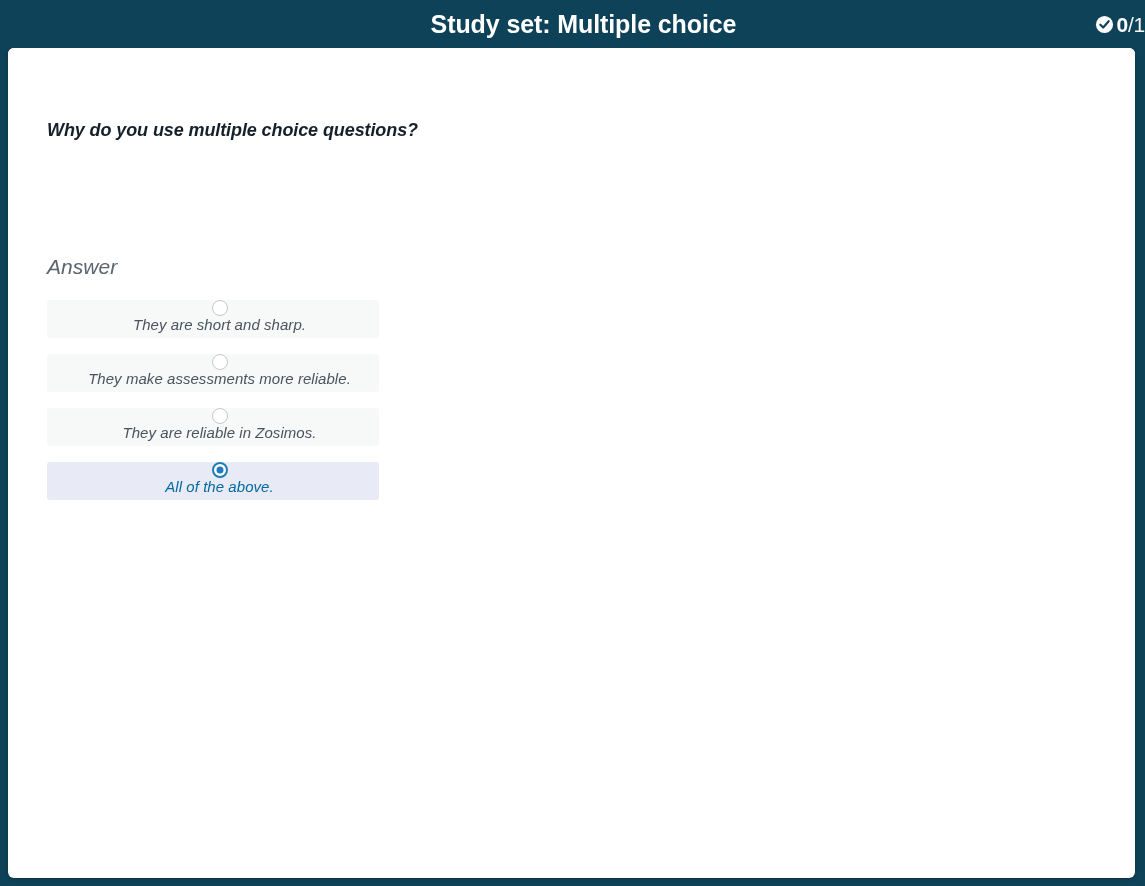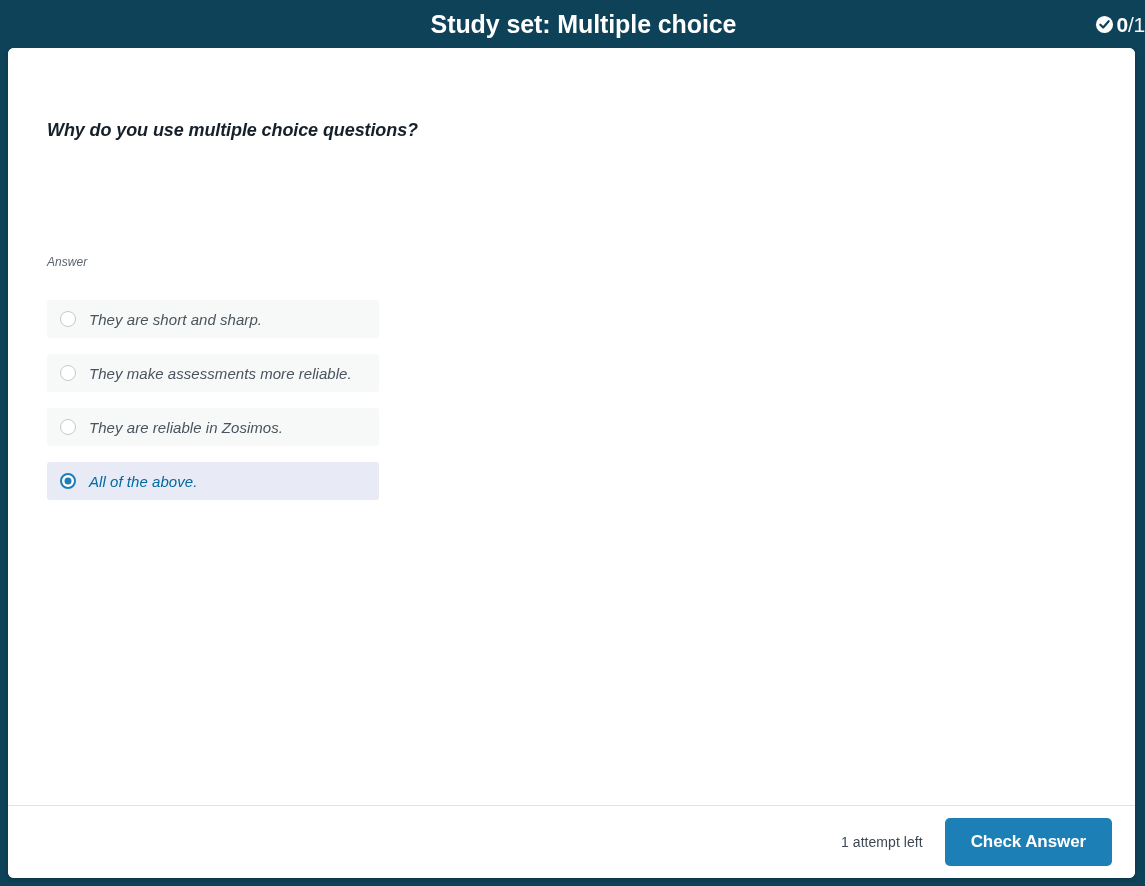--- a/index.html
+++ b/index.html
@@ -103,21 +103,21 @@
     font-size: 18px;
     font-weight: bold;
     color: #15202b;
     letter-spacing: -0.1px;
   }
 
   .answer-label {
     position: absolute;
     left: 39px;
     top: 207px;
-    font-size: 12px;
+    font-size: 21px;
     color: #5a6570;
     letter-spacing: 0.05px;
   }
 
   .options {
     position: absolute;
     left: 39px;
     top: 252px;
     width: 332px;
   }
@@ -125,20 +125,21 @@
   .option {
     position: relative;
     width: 332px;
     height: 38px;
     background: #f7f8f8;
     border-radius: 3px;
     margin-bottom: 16px;
     display: flex;
     align-items: center;
     cursor: pointer;
+    flex-direction: column;
   }
 
   .option.selected {
     background: #e8ebf6;
   }
 
   .radio {
     width: 16px;
     height: 16px;
     border-radius: 50%;
@@ -260,18 +261,14 @@
       </div>
 
       <div class="option selected">
         <span class="radio"></span>
         <span class="option-text">All of the above.</span>
       </div>
 
     </div>
   </div>
 
-  <div class="card-footer">
-    <span class="attempts">1 attempt left</span>
-    <button class="check-button">Check Answer</button>
-  </div>
 
 </div>
 
 </body></html>

